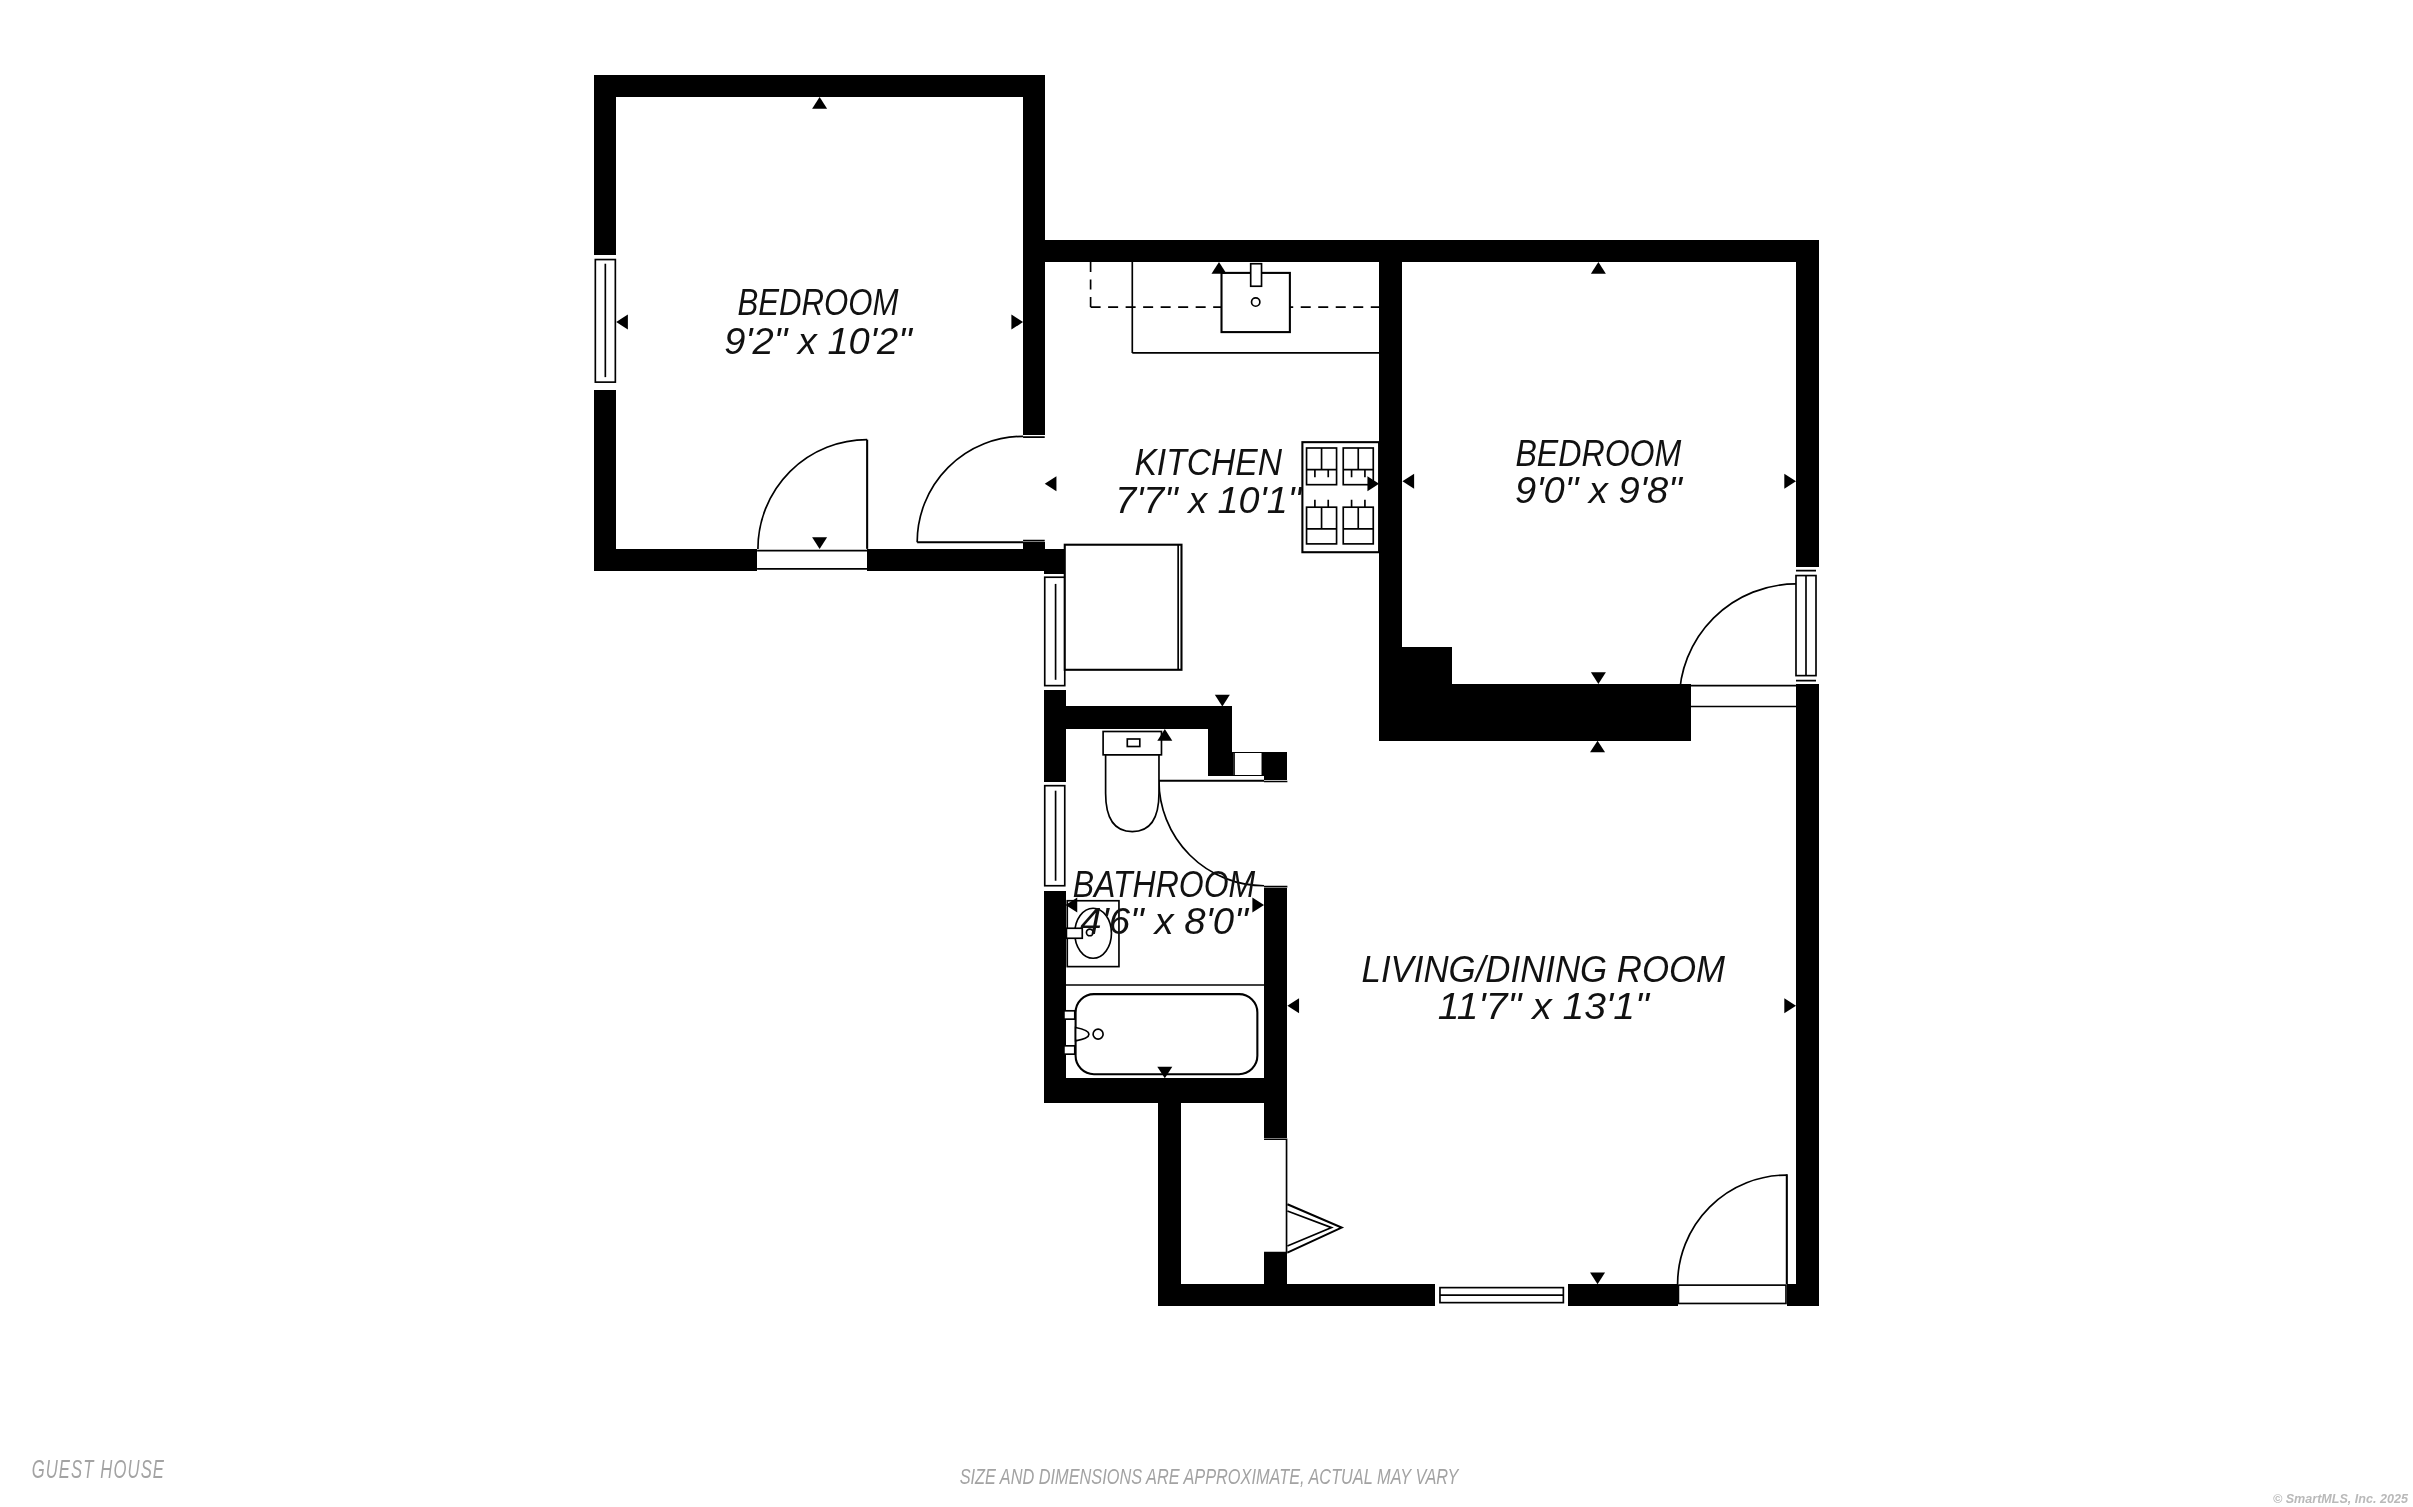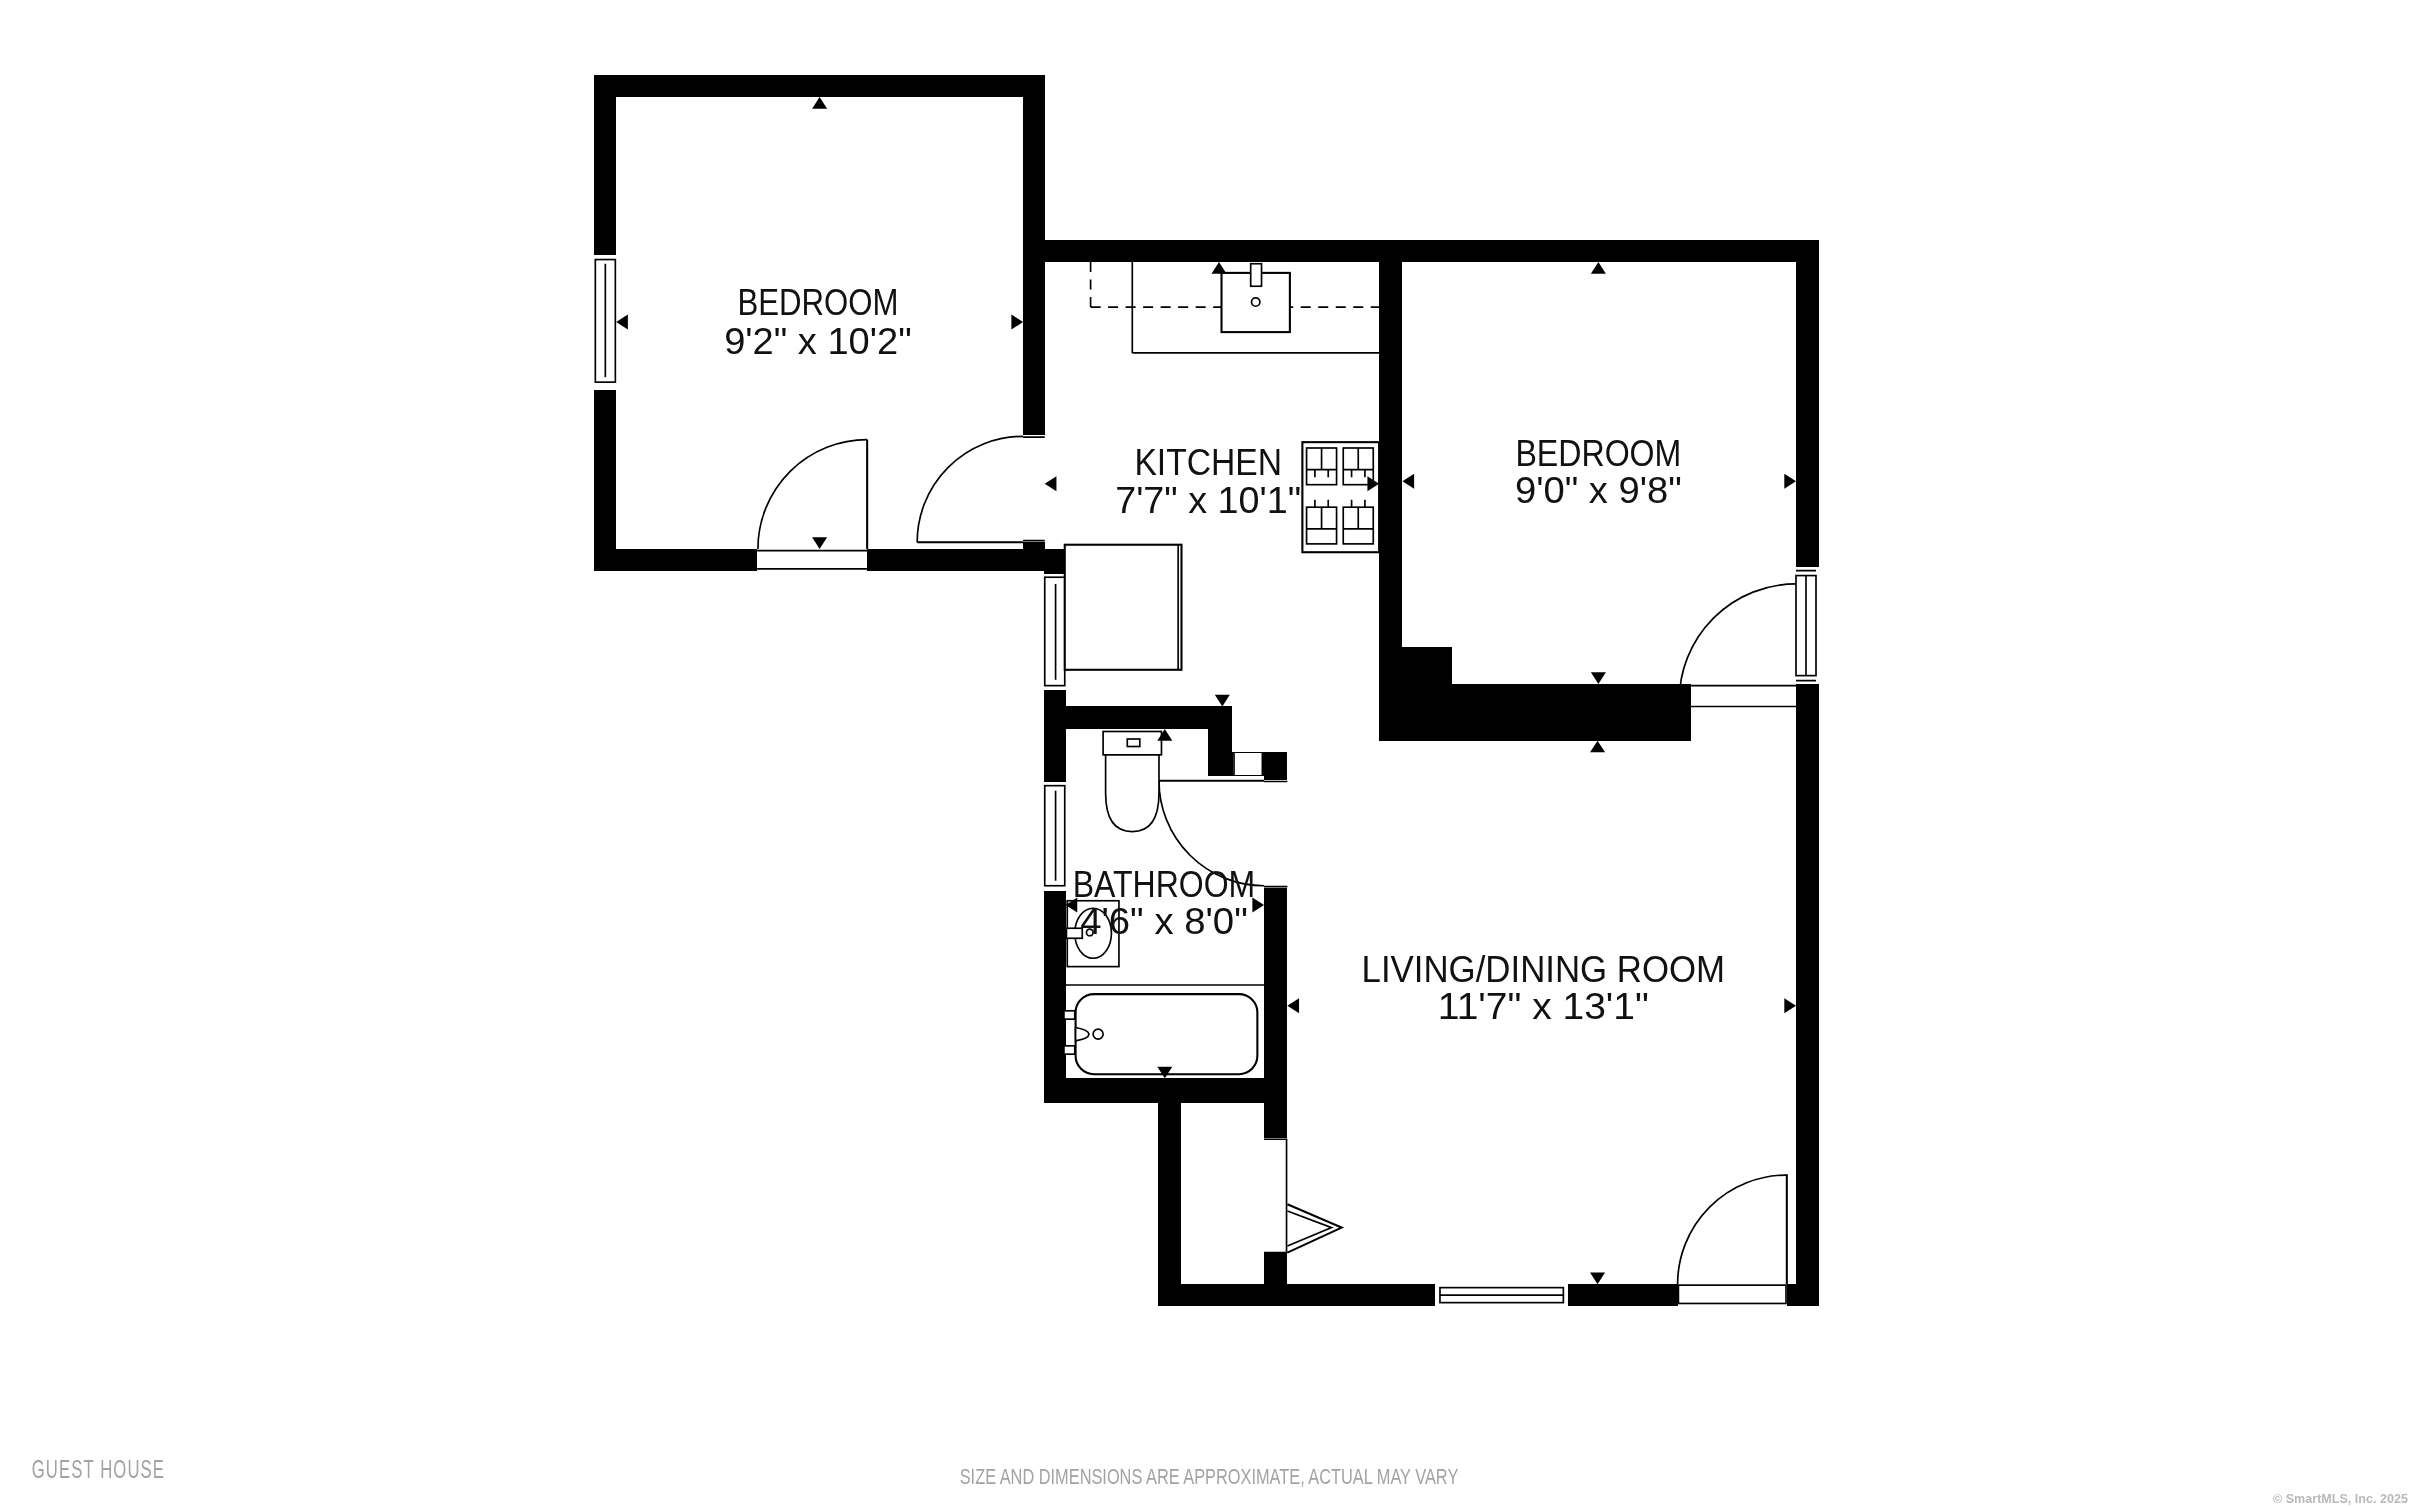--- a/index.html
+++ b/index.html
@@ -1,17 +1,17 @@
 <!DOCTYPE html>
 <html style="font-size:13.3px"><head>
 <meta charset="utf-8">
 <style>
   html,body{margin:0;padding:0;background:#ffffff;}
   body{width:2413px;height:1508px;position:relative;font-family:"Liberation Sans",sans-serif;}
-  #stage{position:absolute;inset:0;}
+  #stage{position:absolute;inset:0;font-style:italic;}
   svg{display:block;width:2413px;height:1508px;background:#ffffff;}
   .wall{fill:#000000;shape-rendering:crispEdges;}
   .gap{fill:#ffffff;shape-rendering:crispEdges;}
   .ln{stroke:#000000;stroke-width:2;fill:none;}
   .ln25{stroke:#000000;stroke-width:2.5;fill:none;}
   .fixture{stroke:#000000;stroke-width:2;fill:#ffffff;}
   .fixture25{stroke:#000000;stroke-width:2.5;fill:#ffffff;}
   .arrow{fill:#000000;stroke:none;}
   .dashed{stroke:#000000;stroke-width:2;fill:none;stroke-dasharray:12 9;}
   .room-label{font-family:"Liberation Sans",sans-serif;font-size:44px;fill:#111111;text-anchor:middle;}

